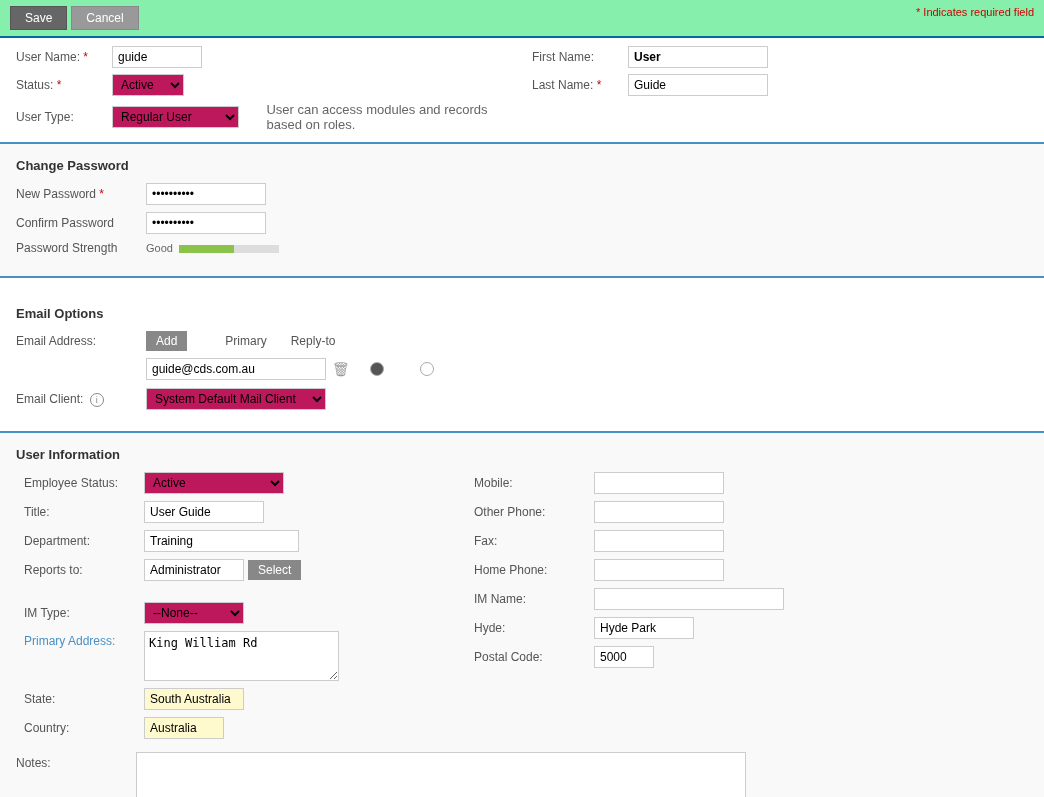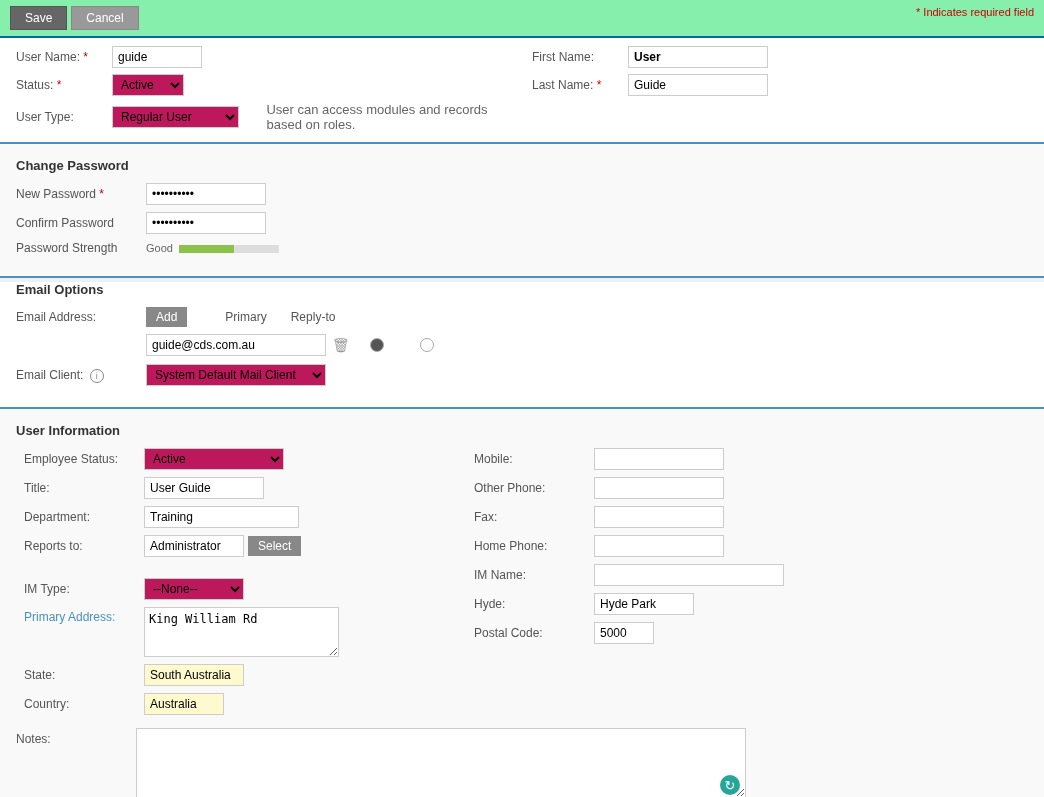--- a/index.html
+++ b/index.html
@@ -92,21 +92,21 @@
     .main-left, .main-right { display: flex; flex-direction: column; gap: 6px; }
     .inline-field { display: flex; align-items: center; gap: 6px; }
     .inline-label { width: 90px; color: #555; font-size: 12px; flex-shrink: 0; }
     .inline-label .req { color: #c00; }
     .desc-text { color: #666; font-size: 13px; margin-left: 21px; }
 
     
     .pw-section { background: #f9f9f9; padding: 10px 16px 14px; }
 
     
-    .email-section { background: #fff; padding: 0 16px 14px; }
+    .email-section { background: #fff; padding: 24px 16px 14px; }
     .email-add-btn {
       background: #888;
       color: #fff;
       border: none;
       padding: 3px 10px;
       cursor: pointer;
       font-size: 12px;
       margin-right: 8px;
     }
     .radio-circle {

